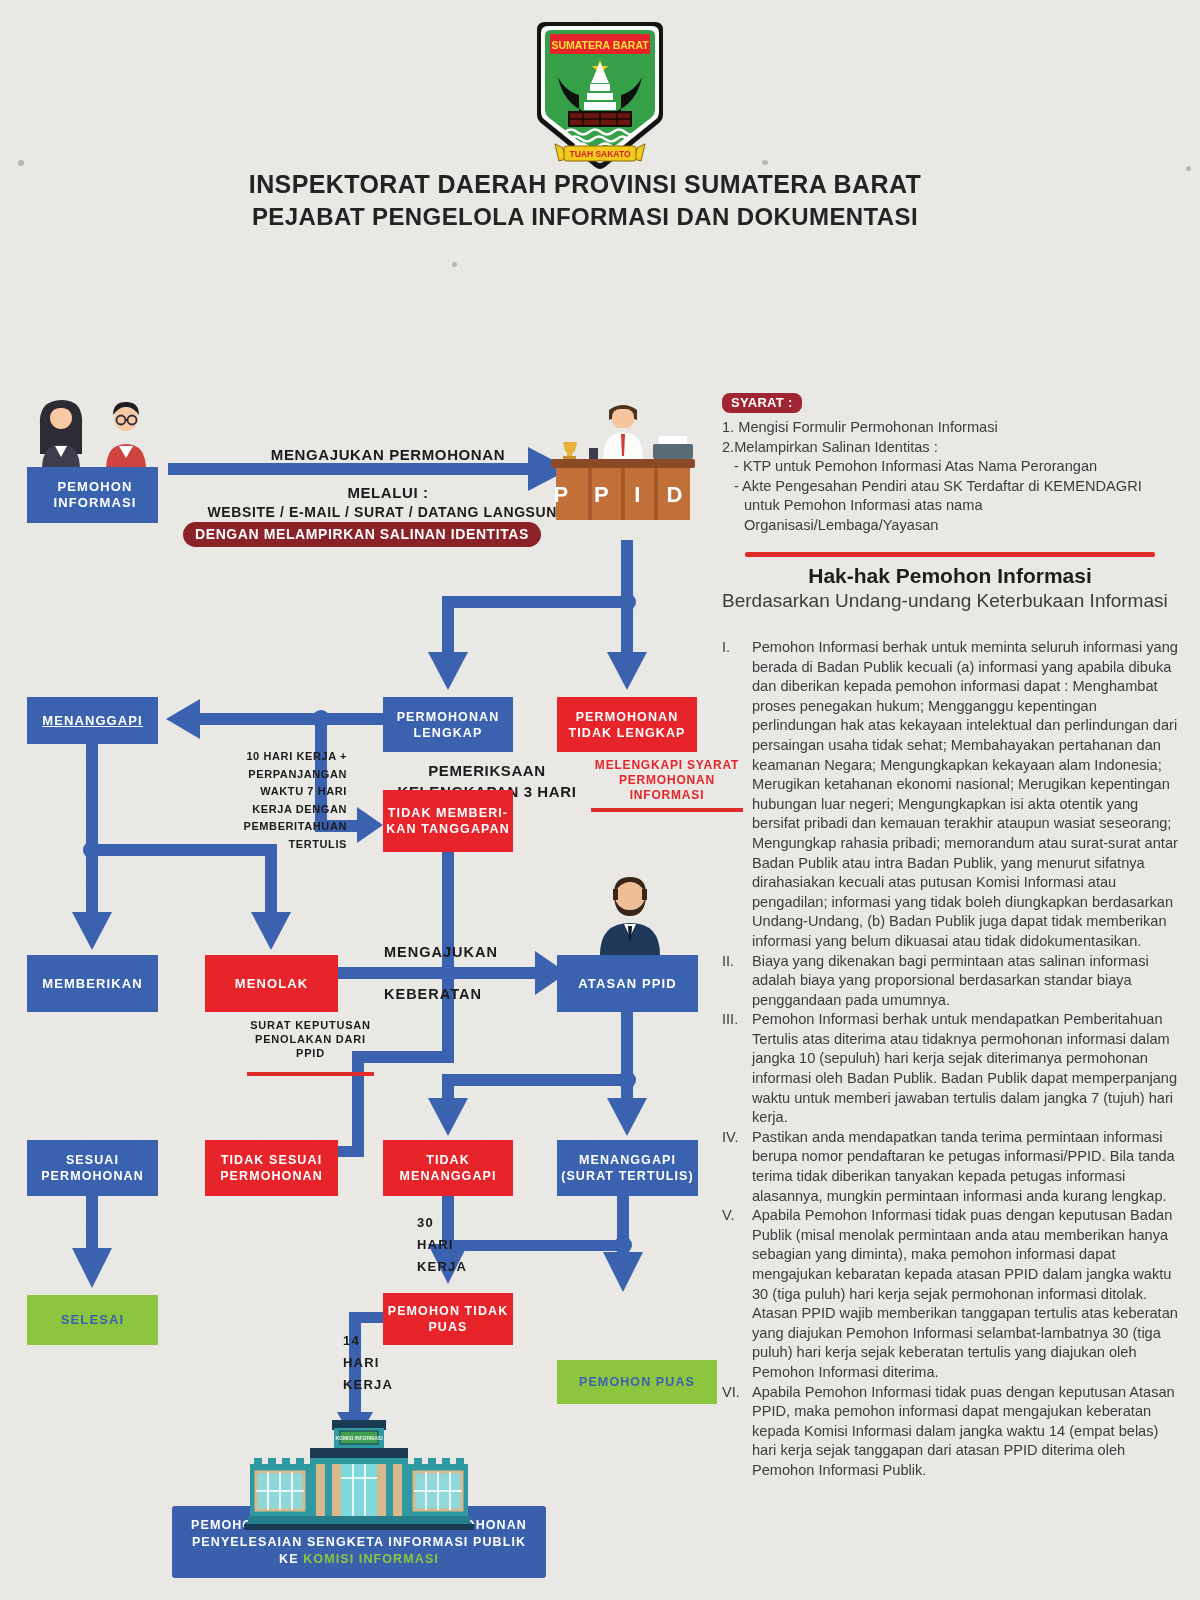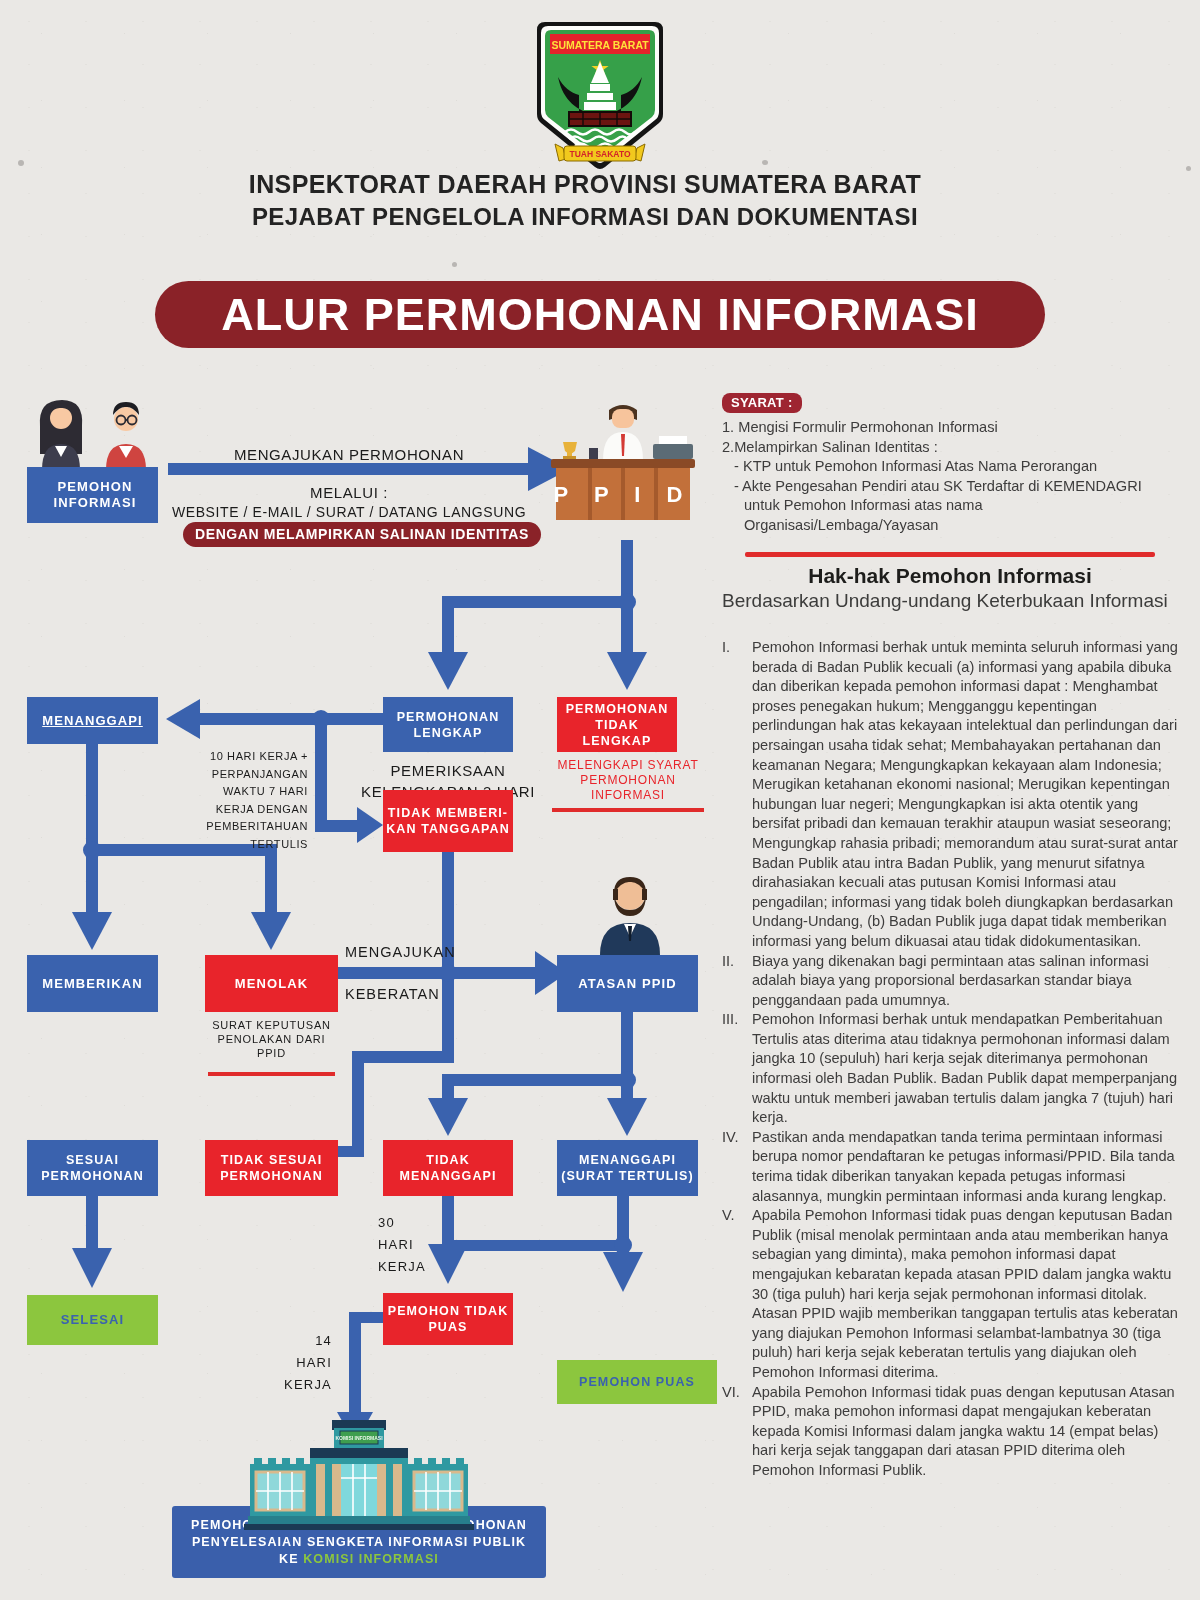--- a/index.html
+++ b/index.html
@@ -16,21 +16,21 @@
     font-weight:bold;letter-spacing:.4px;}
   .banner{position:absolute;left:155px;top:281px;width:890px;height:67px;border-radius:34px;
     background:#8a2228;color:#fff;font-weight:bold;font-size:45px;letter-spacing:1px;
     display:flex;align-items:center;justify-content:center;}
   
   .box{position:absolute;display:flex;align-items:center;justify-content:center;text-align:center;
     color:#fff;font-weight:bold;font-size:12.5px;line-height:16px;letter-spacing:1.1px;padding:3px;box-sizing:border-box;}
   .box.blue{background:#3a62ae}
   .box.red{background:#e8242b}
   .box.green{background:#8cc63e;color:#3a62ae}
-  .flabel{position:absolute;font-weight:normal;color:#1b1b1b;letter-spacing:.6px;}
+  .flabel{position:absolute;font-weight:bold;color:#1b1b1b;letter-spacing:.6px;margin-left:39px;}
   .pill{position:absolute;background:#8a2228;color:#fff;font-weight:bold;border-radius:14px;
     padding:4px 12px 5px;font-size:14px;letter-spacing:.6px;}
   .redtxt{color:#e8242b;}
   .redline{border-bottom:4px solid #e02b2b;}
   svg{display:block;}
   
   .syarat-pill{position:absolute;left:722px;top:393px;background:#9e2531;color:#fff;
     font-weight:bold;font-size:13px;border-radius:8px;padding:2px 9px 3px;letter-spacing:.3px;}
   .body-text{font-size:14.6px;line-height:19.6px;color:#3d3c3c;}
   .sub-ind{padding-left:22px;text-indent:-10px;}
@@ -76,21 +76,20 @@
       <path d="M42,126 q6,-5 12,0 t12,0 t12,0 t9,0" stroke="#fff" stroke-width="2.6" fill="none"></path>
       <polygon points="30,128 22,124 26,141 33,139" fill="#f2c91d" stroke="#8a6a00" stroke-width="1"></polygon>
       <polygon points="104,128 112,124 108,141 101,139" fill="#f2c91d" stroke="#8a6a00" stroke-width="1"></polygon>
       <rect x="31" y="126" width="72" height="15" rx="3" fill="#f2c91d" stroke="#8a6a00" stroke-width="1"></rect>
       <text x="67" y="137" text-anchor="middle" font-size="8.5" font-weight="bold" fill="#d2232a">TUAH SAKATO</text>
     </svg>
   </div>
 
   <div class="org-line" style="top:170px;font-size:25px;">INSPEKTORAT DAERAH PROVINSI SUMATERA BARAT</div>
   <div class="org-line" style="top:203px;font-size:24px;">PEJABAT PENGELOLA INFORMASI DAN DOKUMENTASI</div>
-  <div class="banner">ALUR PERMOHONAN INFORMASI</div>
 
   <svg class="abs" style="left:0;top:0;z-index:1;" width="1200" height="1600" viewBox="0 0 1200 1600">
     <g fill="#3a62ae">
 
       <rect x="168" y="463" width="362" height="12"></rect>
       <polygon points="528,447 570,469 528,491"></polygon>
 
       <rect x="621" y="540" width="12" height="64"></rect>
       <circle cx="627" cy="602" r="9"></circle>
       <rect x="448" y="596" width="180" height="12"></rect>
@@ -229,21 +228,21 @@
       <div class="r-text">Apabila Pemohon Informasi tidak puas dengan keputusan Badan Publik (misal menolak permintaan anda atau memberikan hanya sebagian yang diminta), maka pemohon informasi dapat mengajukan kebaratan kepada atasan PPID dalam jangka waktu 30 (tiga puluh) hari kerja sejak permohonan informasi ditolak. Atasan PPID wajib memberikan tanggapan tertulis atas keberatan yang diajukan Pemohon Informasi selambat-lambatnya 30 (tiga puluh) hari kerja sejak keberatan tertulis yang diajukan oleh Pemohon Informasi diterima.</div>
     </div>
     <div class="r-item">
       <div class="r-num">VI.</div>
       <div class="r-text">Apabila Pemohon Informasi tidak puas dengan keputusan Atasan PPID, maka pemohon informasi dapat mengajukan keberatan kepada Komisi Informasi dalam jangka waktu 14 (empat belas) hari kerja sejak tanggapan dari atasan PPID diterima oleh Pemohon Informasi Publik.</div>
     </div>
   </div>
 
   <div class="box blue" style="left:27px;top:697px;width:131px;height:47px;z-index:2;font-size:13px;text-decoration:underline;">MENANGGAPI</div>
   <div class="box blue" style="left:383px;top:697px;width:130px;height:55px;z-index:2;">PERMOHONAN LENGKAP</div>
-  <div class="box red" style="left:557px;top:697px;width:120px;height:55px;z-index:2;">PERMOHONAN TIDAK LENGKAP</div>
+  <div class="box red" style="left:557px;top:697px;width:140px;height:55px;z-index:2;">PERMOHONAN TIDAK LENGKAP</div>
 
   <div class="flabel" style="left:160px;top:748px;width:148px;text-align:right;font-size:11px;line-height:17.5px;z-index:2;">
     <div>10 HARI KERJA +</div>
       <div>PERPANJANGAN</div>
     <div>WAKTU 7 HARI</div>
       <div>KERJA DENGAN</div>
     <div>PEMBERITAHUAN</div>
       <div>TERTULIS</div>
   </div>
 
@@ -291,21 +290,21 @@
 
   <div class="flabel" style="left:378px;top:1212px;width:56px;font-size:13px;line-height:22px;letter-spacing:1.2px;z-index:2;">
     <div>30 HARI</div>
       <div>KERJA</div>
   </div>
 
   <div class="box green" style="left:27px;top:1295px;width:131px;height:50px;z-index:2;font-size:13px;">SELESAI</div>
   <div class="box red" style="left:383px;top:1293px;width:130px;height:52px;z-index:2;">PEMOHON TIDAK PUAS</div>
   <div class="box green" style="left:557px;top:1360px;width:160px;height:44px;z-index:2;">PEMOHON PUAS</div>
 
-  <div class="flabel" style="left:276px;top:1330px;width:56px;font-size:13px;line-height:22px;letter-spacing:1.2px;text-align:right;z-index:2;">
+  <div class="flabel" style="left:304px;top:1330px;width:56px;font-size:13px;line-height:22px;letter-spacing:1.2px;z-index:2;">
     <div>14 HARI</div>
       <div>KERJA</div>
   </div>
 
   <div class="abs" style="left:244px;top:1418px;width:230px;height:114px;z-index:2;">
     <svg width="230" height="114" viewBox="0 0 230 114">
       <rect x="88" y="2" width="54" height="10" fill="#1b3a54"></rect>
       <rect x="90" y="10" width="50" height="20" fill="#2f99a1"></rect>
       <rect x="96" y="13" width="38" height="13" fill="#3f9e4f" stroke="#1b3a54" stroke-width="1"></rect>
       <text x="115" y="22" text-anchor="middle" font-size="5" font-weight="bold" fill="#eaf7ea">KOMISI INFORMASI</text>

